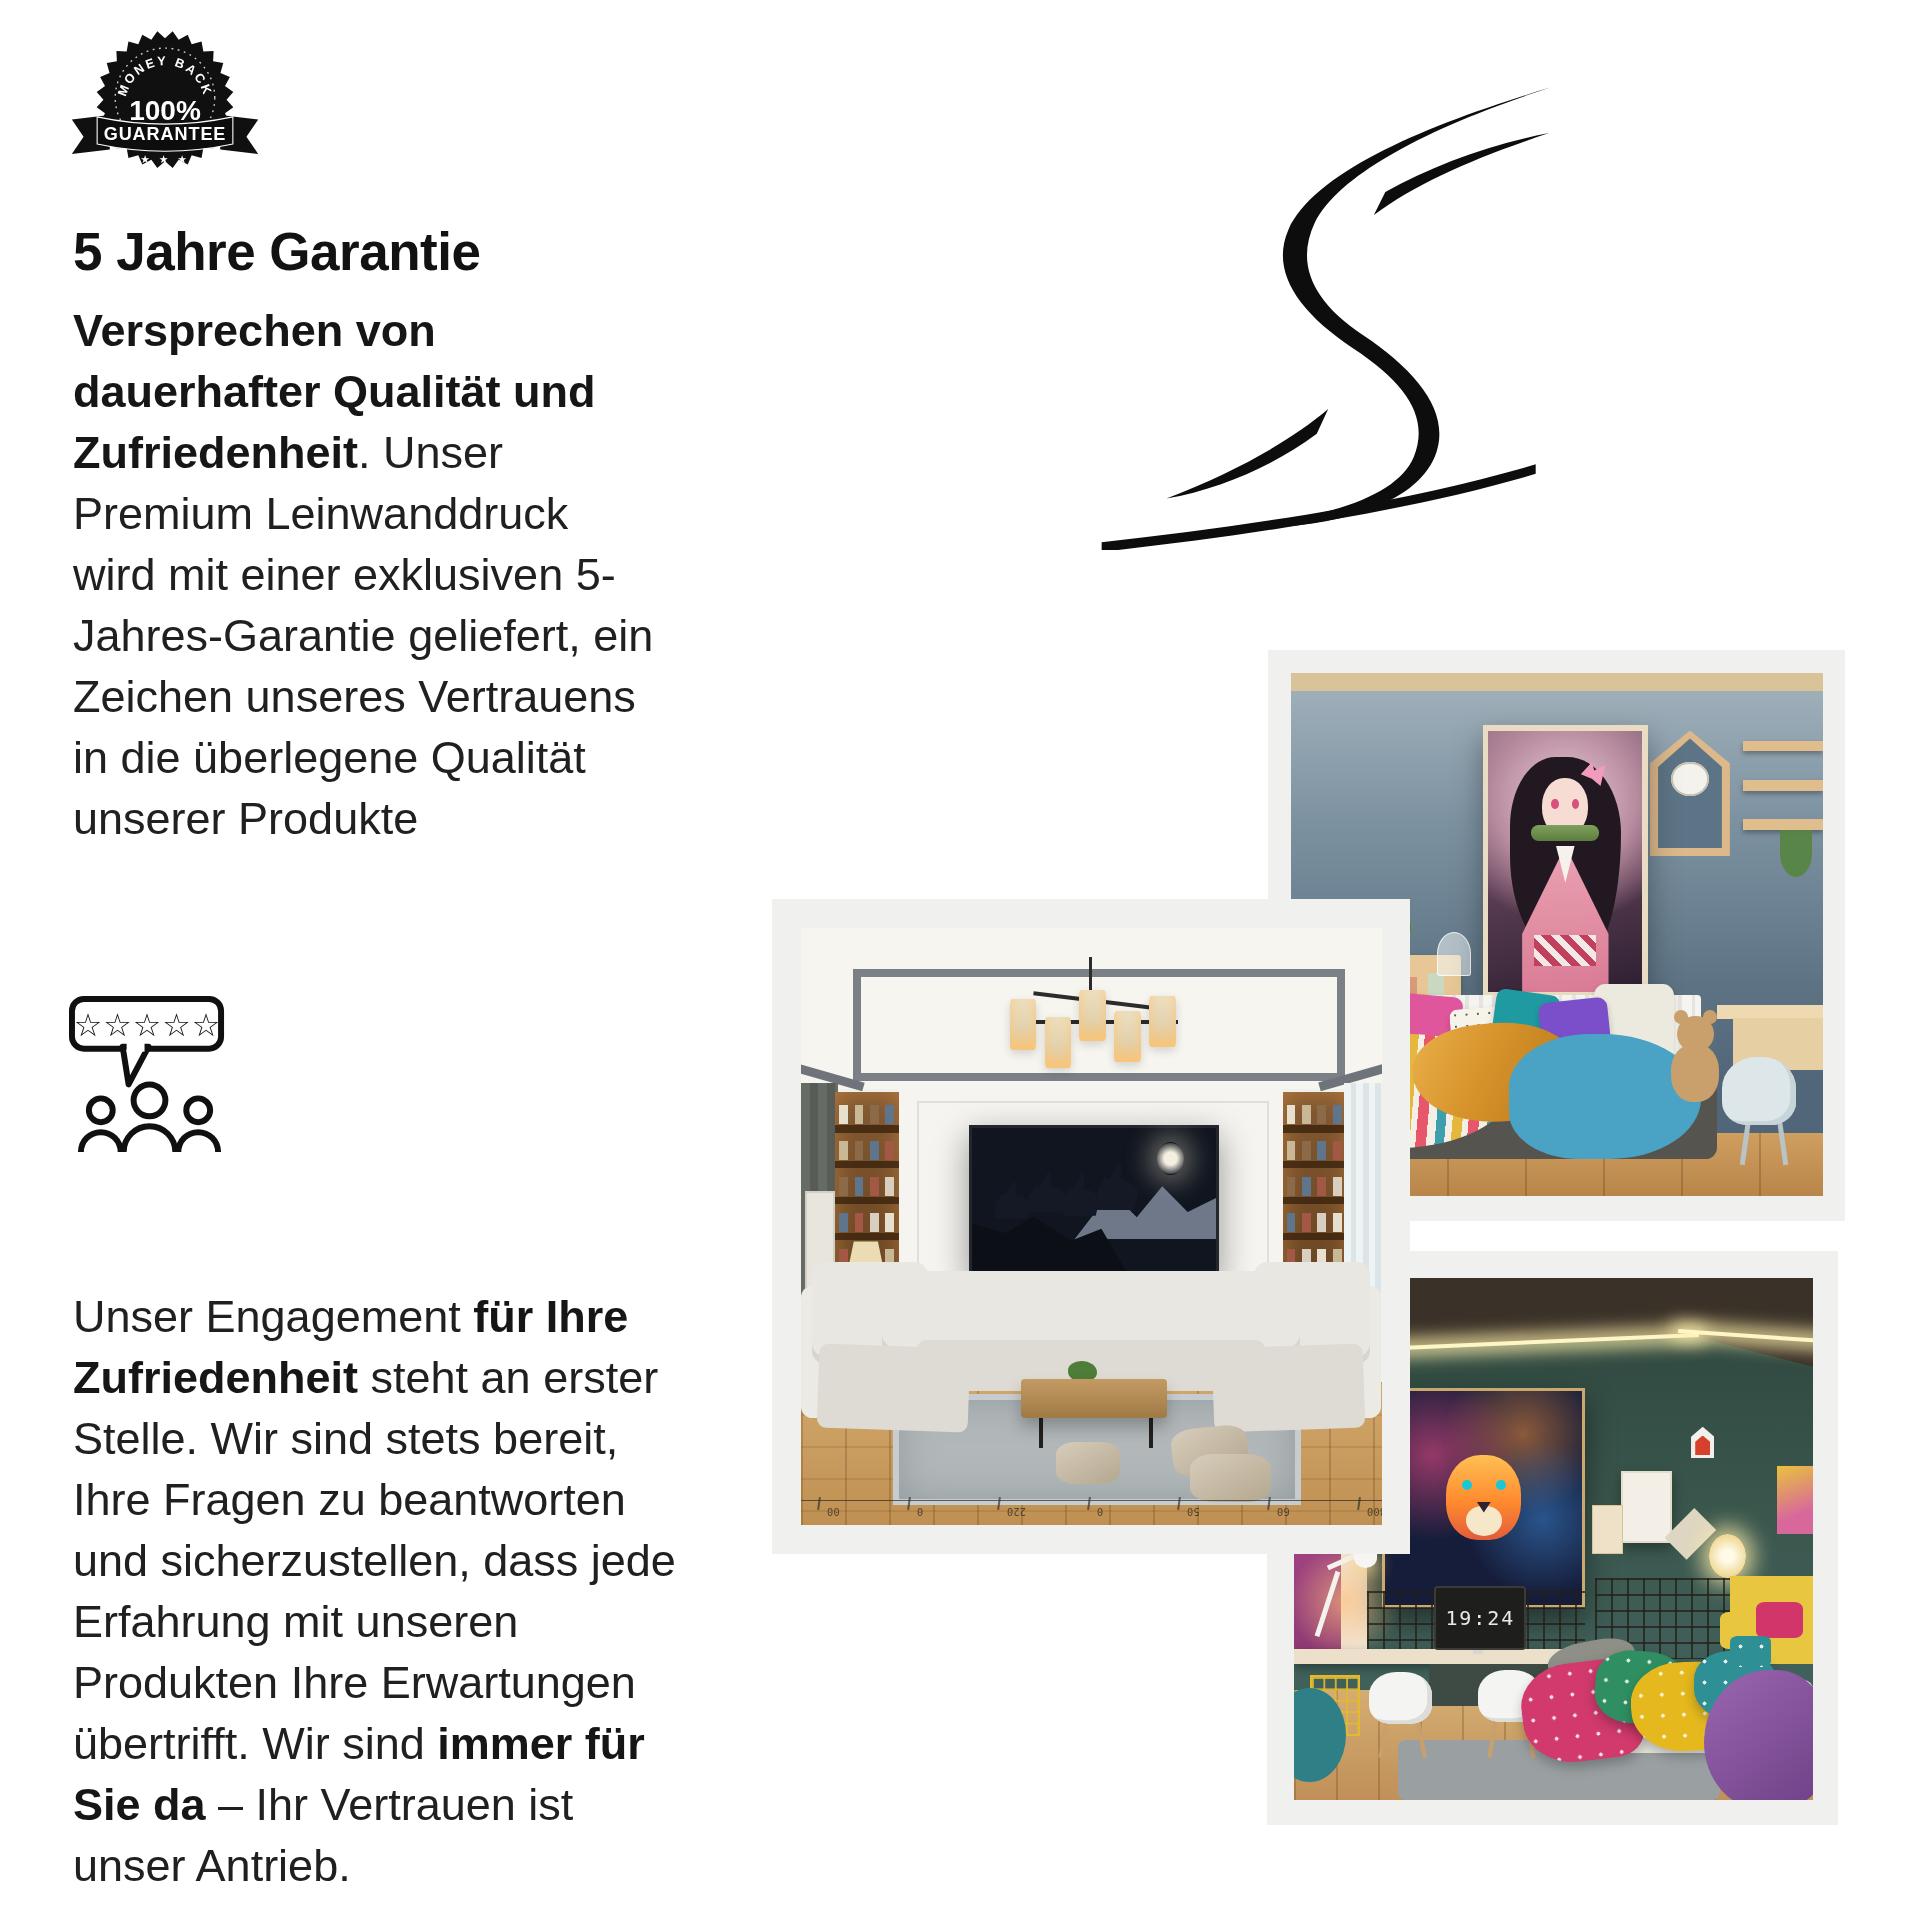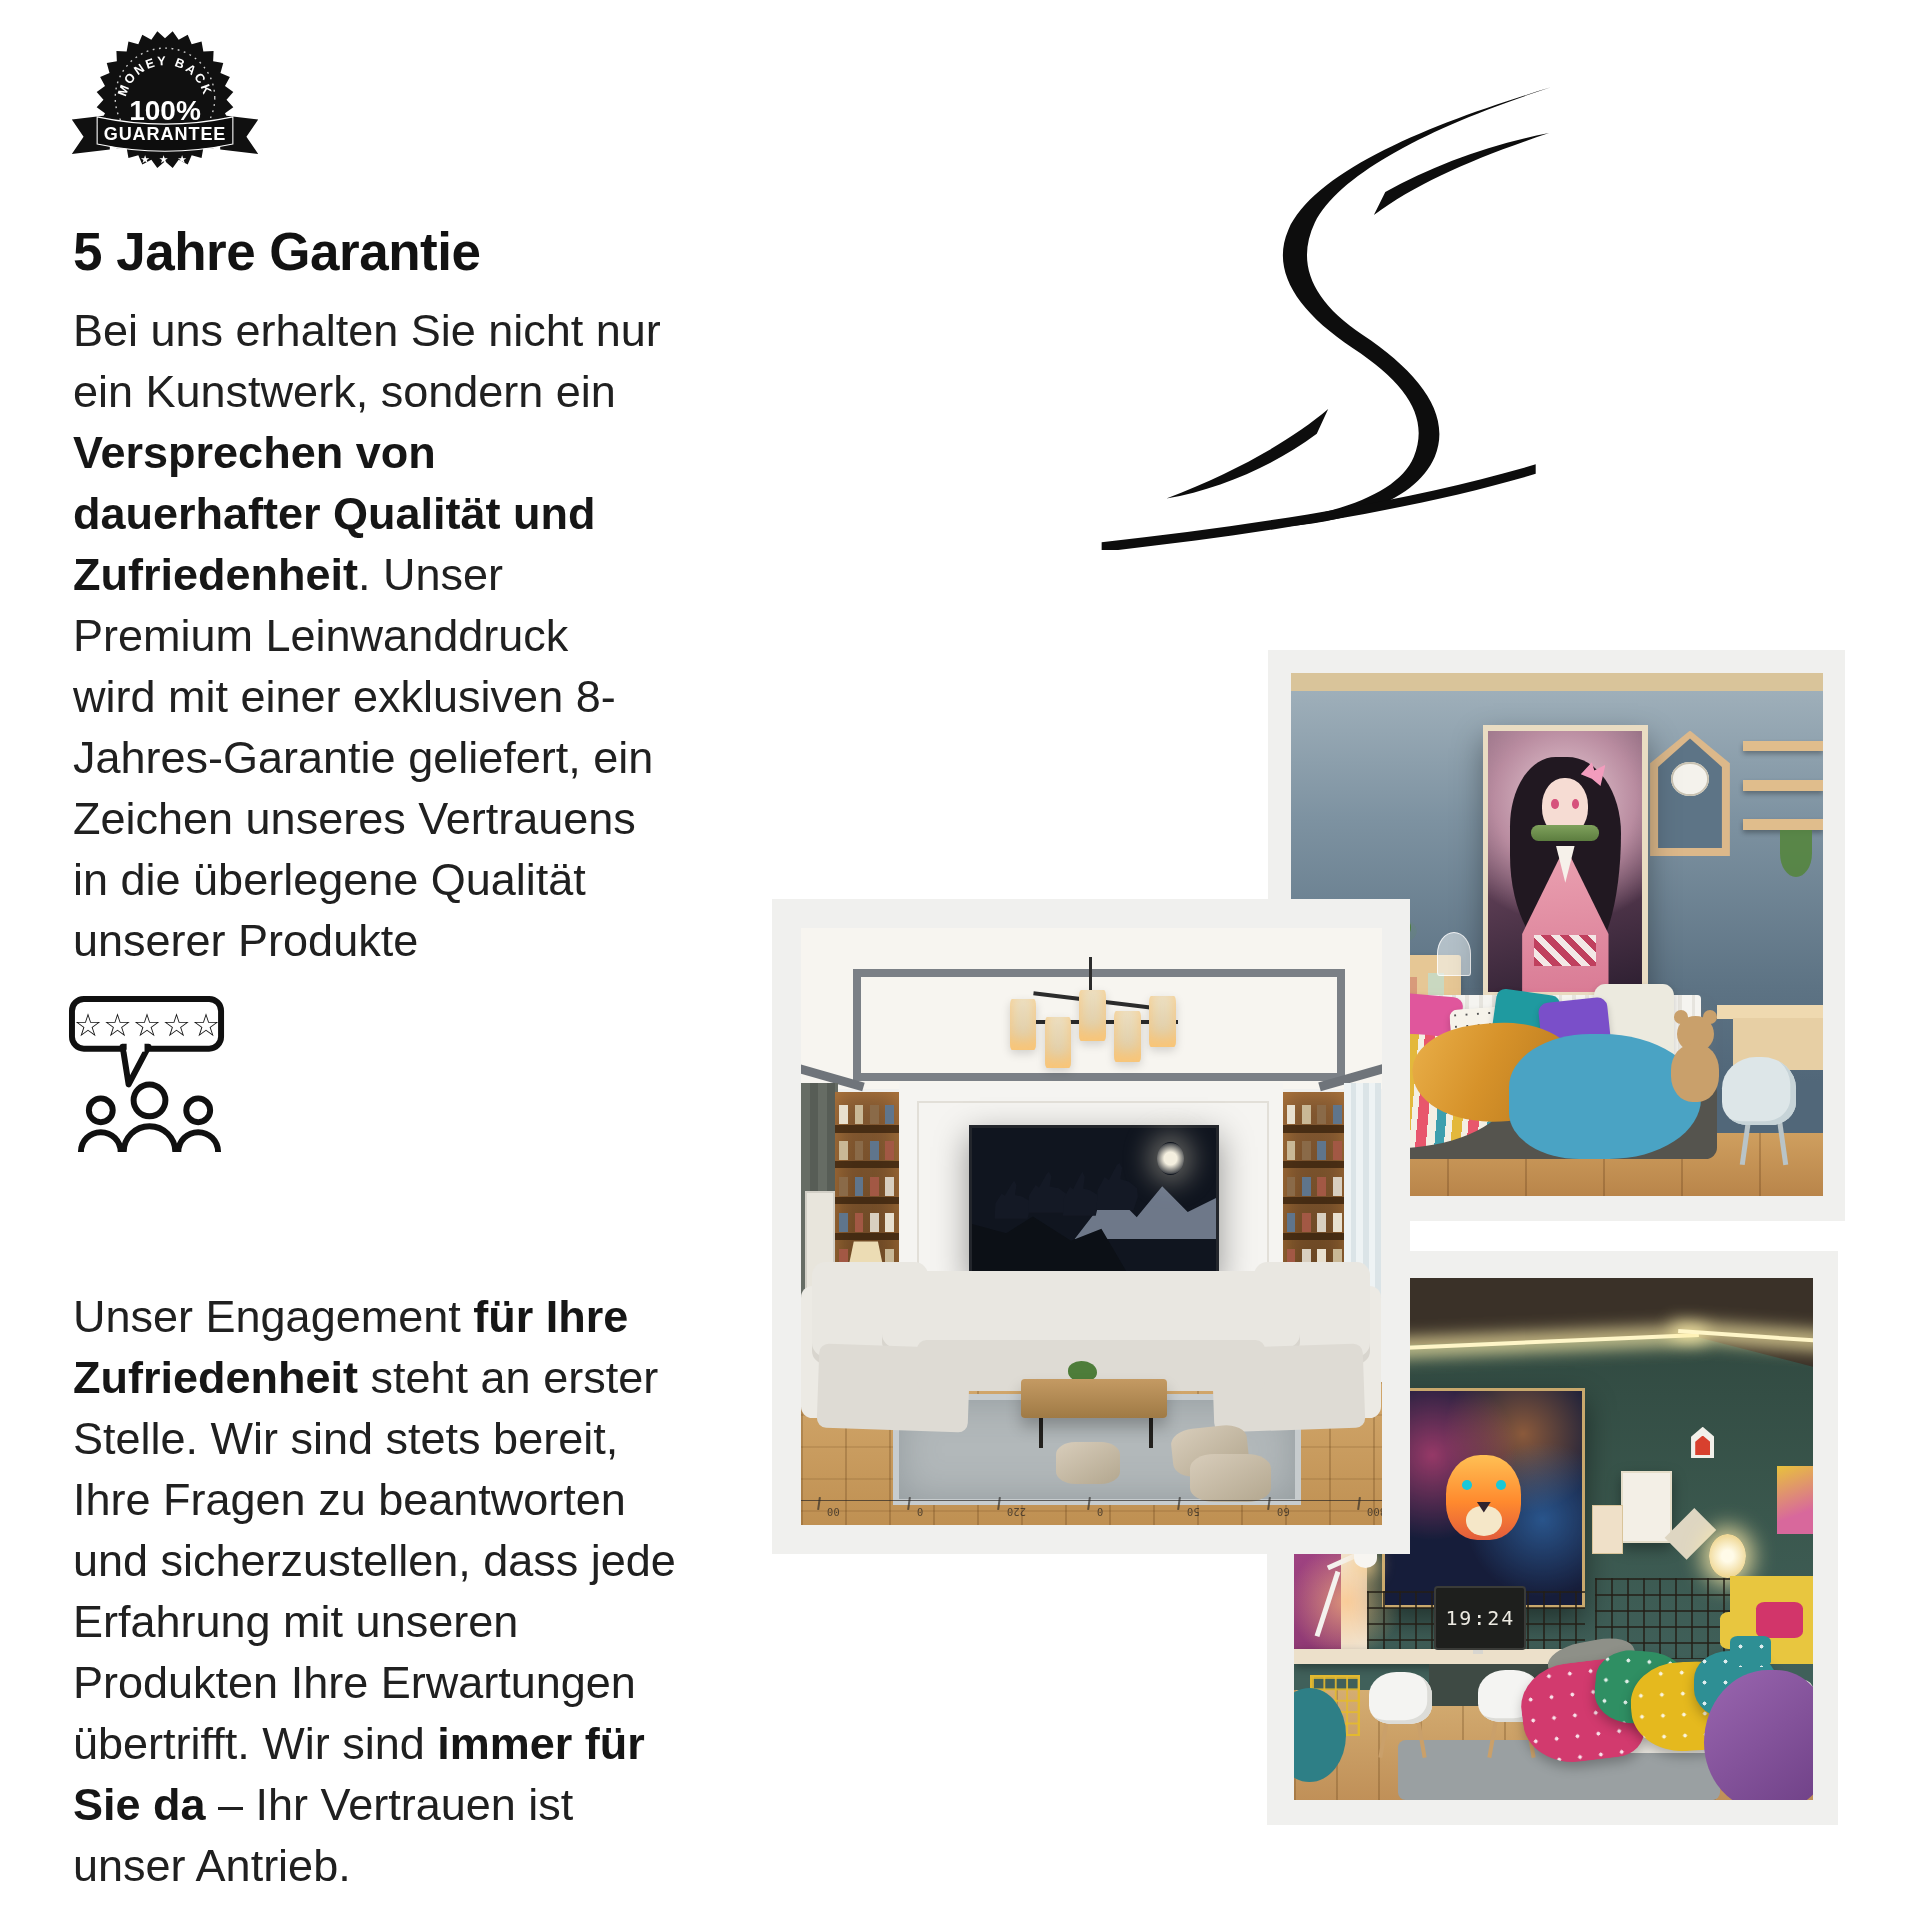--- a/index.html
+++ b/index.html
@@ -279,27 +279,25 @@
       <text x="105" y="101" text-anchor="middle" font-family="Liberation Sans,sans-serif" font-size="31" font-weight="bold" fill="#ffffff">100%</text>
       <polygon points="2,100 44,95 44,133 2,138 15,119" fill="#101010"></polygon>
       <polygon points="208,100 166,95 166,133 208,138 195,119" fill="#101010"></polygon>
       <path d="M30,97 Q105,113 180,97 L180,127 Q105,143 30,127 Z" fill="#0d0d0d" stroke="#ffffff" stroke-width="1.2"></path>
       <text x="105" y="123" text-anchor="middle" font-family="Liberation Sans,sans-serif" font-size="20" font-weight="bold" fill="#ffffff" letter-spacing="1">GUARANTEE</text>
       <text x="105" y="148" text-anchor="middle" font-family="DejaVu Sans,sans-serif" font-size="12" fill="#ffffff" letter-spacing="3">★ ★ ★</text>
     </svg>
   </div>
 
   <h1 class="h-big" style="top:185px;">5 Jahre Garantie</h1>
-  <p class="para" style="top:255px;"><span>Bei uns erhalten Sie nicht nur
-ein Kunstwerk, sondern ein
-</span><strong>Versprechen von
+  <p class="para" style="top:255px;"><strong>Versprechen von
 dauerhafter Qualität und
 Zufriedenheit</strong><span>. Unser
 Premium Leinwanddruck
-wird mit einer exklusiven 8-
+wird mit einer exklusiven 5-
 Jahres-Garantie geliefert, ein
 Zeichen unseres Vertrauens
 in die überlegene Qualität
 unserer Produkte</span></p>
 
   <div class="abs reviews-wrap">
     <svg viewBox="0 0 170 165" width="169" height="164">
       <rect x="7" y="6" width="150" height="50" rx="12" fill="#ffffff" stroke="#101010" stroke-width="6"></rect>
       <text x="83" y="43" text-anchor="middle" font-family="DejaVu Sans,sans-serif" font-size="32" fill="#101010" letter-spacing="1">☆☆☆☆☆</text>
       <polygon points="58,54 84,54 64,92" fill="#ffffff" stroke="#101010" stroke-width="6" stroke-linejoin="round"></polygon>

